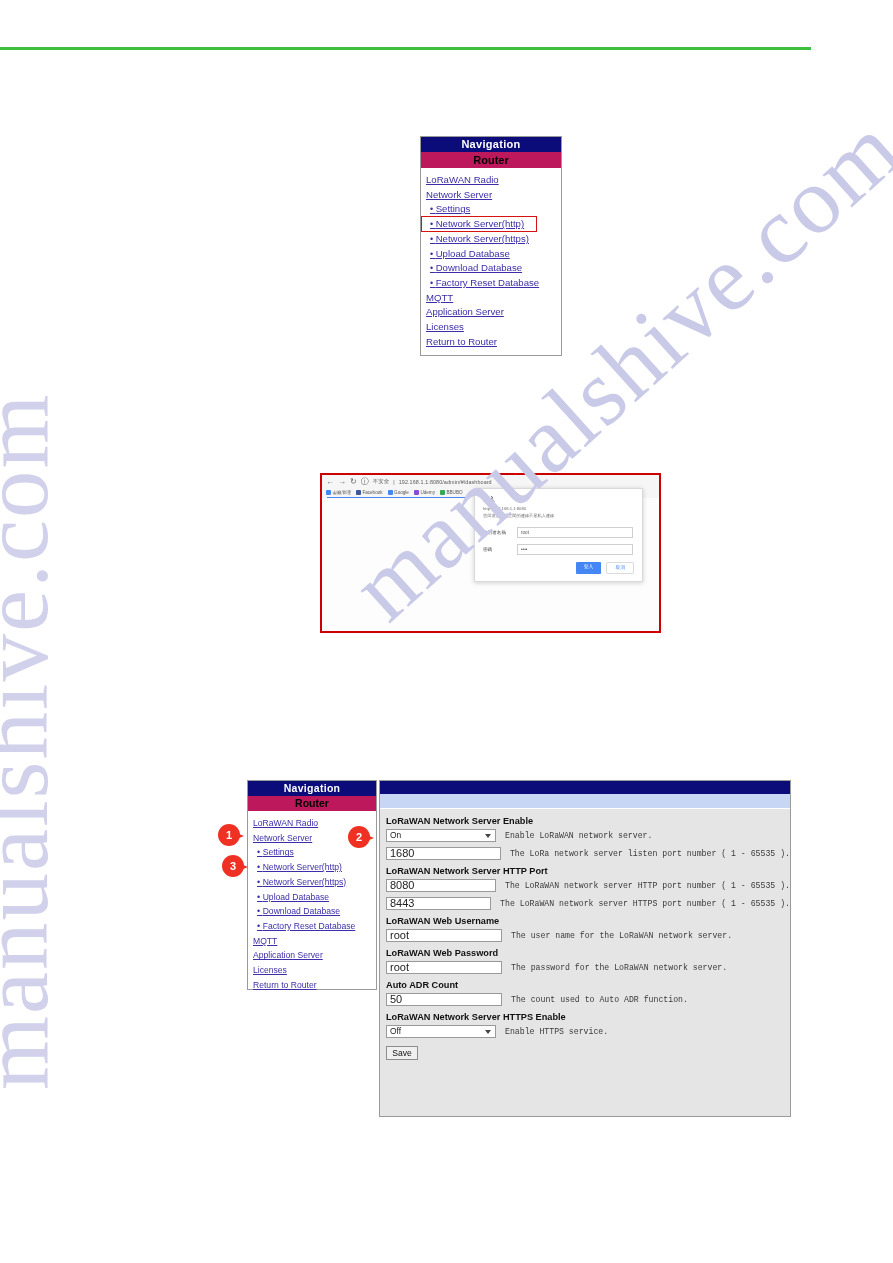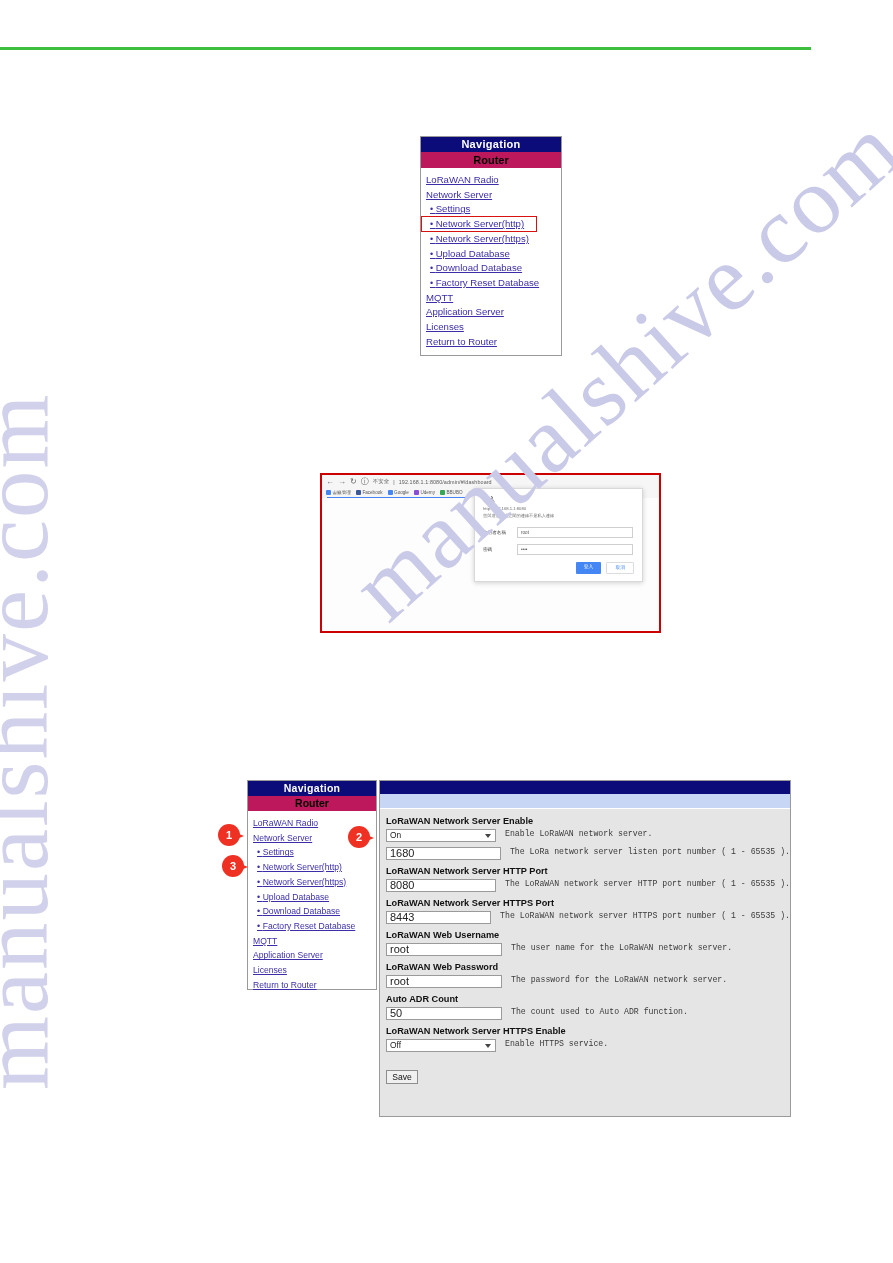--- a/index.html
+++ b/index.html
@@ -133,42 +133,42 @@
     position:absolute;left:379px;top:780px;width:412px;height:337px;
     border:1px solid #9a9a9a;box-sizing:border-box;background:#e5e5e5;z-index:3;
   }
   .cfg-titlebar{height:13px;background:#0b0b7a;}
   .cfg-subbar{height:14px;background:#c7d6f5;border-bottom:1px solid #ffffff;}
   .cfg-body{padding:6px 0 0 6px;}
   .cfg-label{
     font-size:9.2px;font-weight:bold;color:#111;margin:0 0 2px 0;line-height:12px;
     font-family:"Liberation Sans", sans-serif;
   }
-  .cfg-row{display:flex;margin-bottom:5px;}
+  .cfg-row{display:flex;align-items:center;margin-bottom:5px;}
   .cfg-input{
     width:116px;height:13px;border:1px solid #9a9a9a;box-sizing:border-box;
     background:#fff;font-size:11px;color:#222;padding-left:3px;line-height:11px;
     font-family:"Liberation Sans", sans-serif;
   }
   .cfg-select{
     width:110px;height:13px;border:1px solid #9a9a9a;box-sizing:border-box;
     background:#fff;font-size:8.4px;color:#222;padding-left:3px;line-height:11px;
     position:relative;font-family:"Liberation Sans", sans-serif;
   }
   .cfg-select .caret{
     position:absolute;right:4px;top:4px;width:0;height:0;
     border-left:3px solid transparent;border-right:3px solid transparent;
     border-top:4px solid #444;
   }
   .cfg-help{
     font-size:8.2px;color:#3a3a3a;margin-left:9px;white-space:nowrap;
     font-family:Liberation Mono, monospace;
   }
   .cfg-save{
-    margin-top:18px;width:32px;height:14px;border:1px solid #8d8d8d;
+    margin-top:8px;width:32px;height:14px;border:1px solid #8d8d8d;
     background:#f0f0f0;font-size:8.6px;color:#111;line-height:12px;
     text-align:center;box-sizing:border-box;
     font-family:"Liberation Sans", sans-serif;
   }
 
   
   .callout{
     position:absolute;width:26px;height:22px;z-index:8;
   }
   .callout .drop{
@@ -307,21 +307,20 @@
       <div class="cfg-input">1680</div>
       <div class="cfg-help">The LoRa network server listen port number ( 1 - 65535 ).</div>
     </div>
 
     <div class="cfg-label">LoRaWAN Network Server HTTP Port</div>
     <div class="cfg-row">
       <div class="cfg-input">8080</div>
       <div class="cfg-help">The LoRaWAN network server HTTP port number ( 1 - 65535 ).</div>
     </div>
 
-    <div class="cfg-label">LoRaWAN Network Server HTTPS Port</div>
     <div class="cfg-row">
       <div class="cfg-input">8443</div>
       <div class="cfg-help">The LoRaWAN network server HTTPS port number ( 1 - 65535 ).</div>
     </div>
 
     <div class="cfg-label">LoRaWAN Web Username</div>
     <div class="cfg-row">
       <div class="cfg-input">root</div>
       <div class="cfg-help">The user name for the LoRaWAN network server.</div>
     </div>

